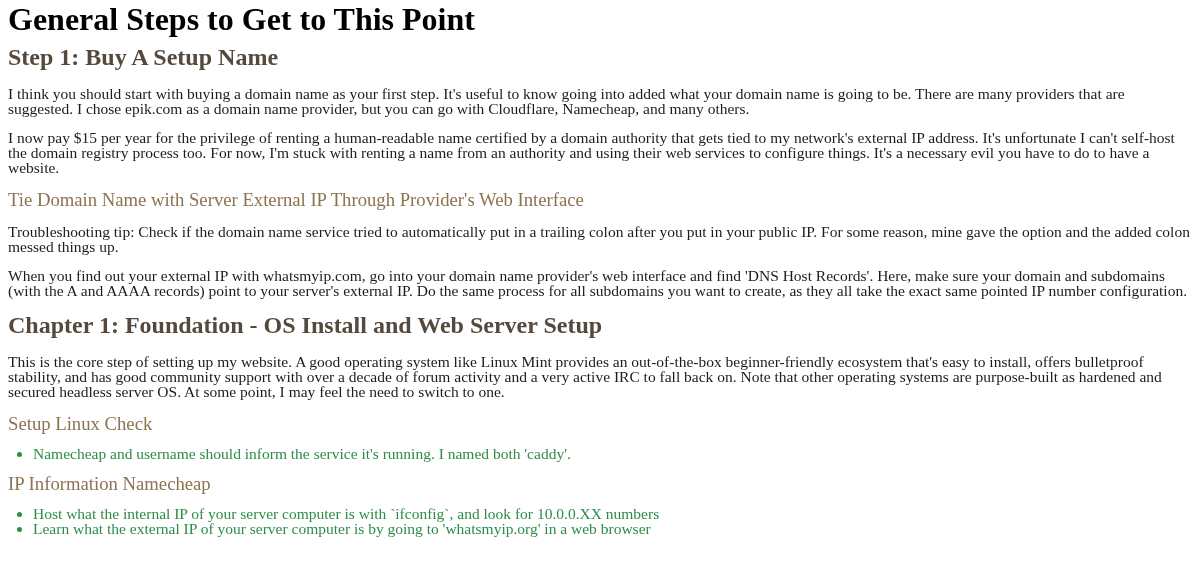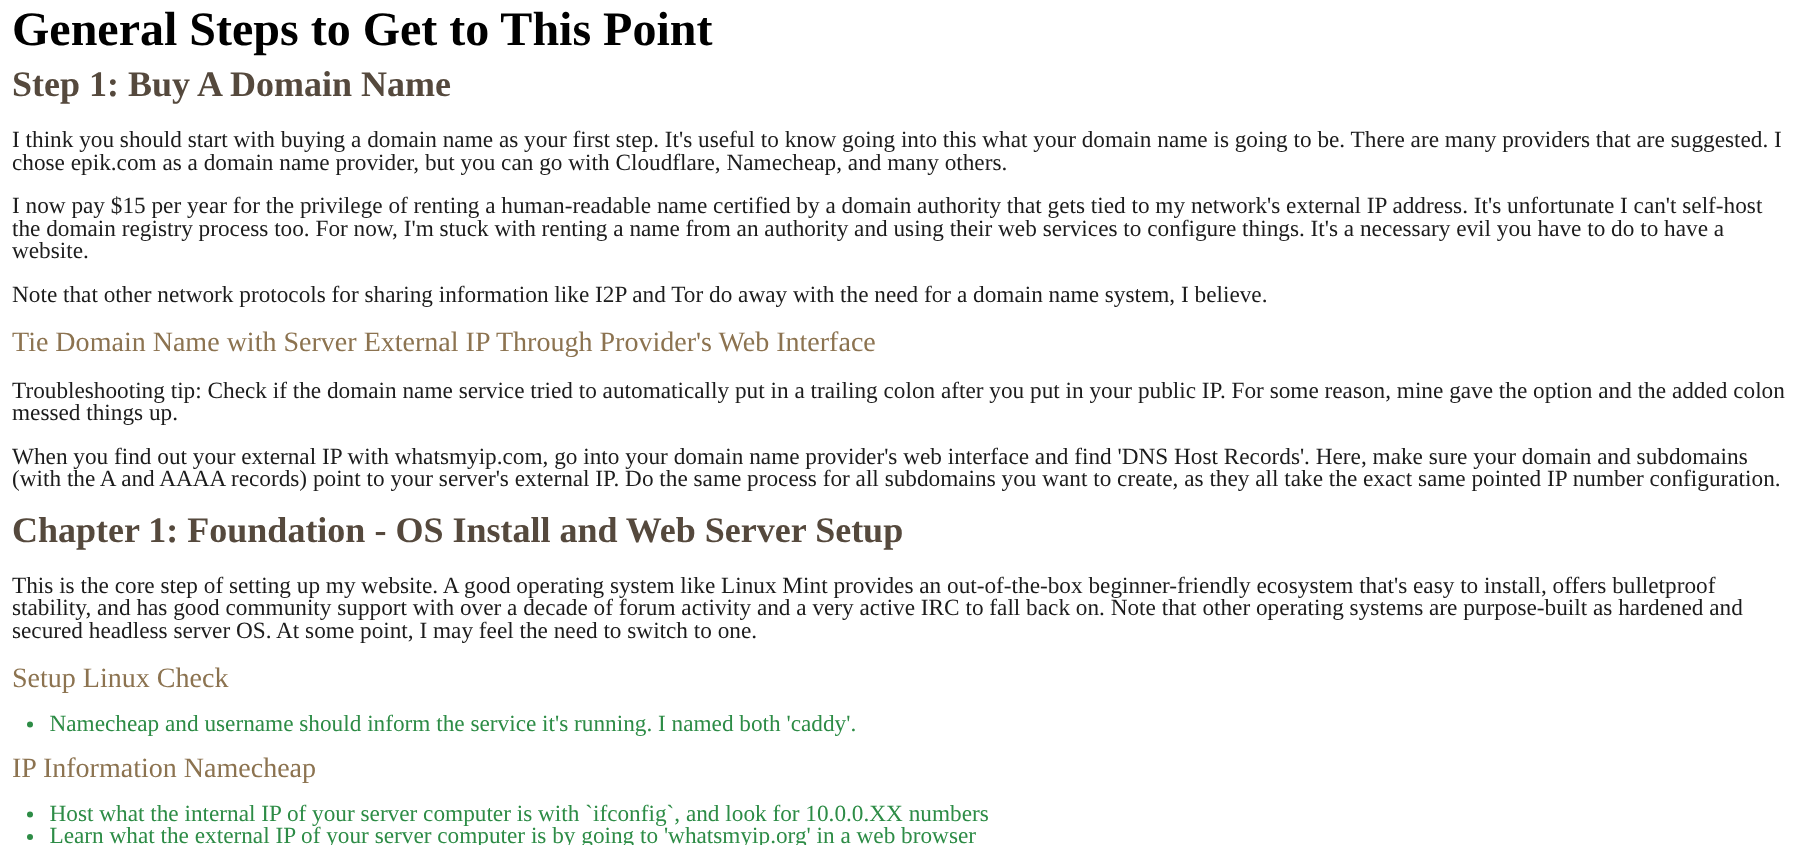--- a/index.html
+++ b/index.html
@@ -45,24 +45,23 @@
   li {
     margin: 0;
   }
 </style>
 </head>
 <body>
 
 <main>
   <h1>General Steps to Get to This Point</h1>
 
-  <h2>Step 1: Buy A Domain Name</h2>
-  <p>I think you should start with buying a domain name as your first step. It's useful to know going into this what your domain name is going to be. There are many providers that are suggested. I chose epik.com as a domain name provider, but you can go with Cloudflare, Namecheap, and many others.</p>
+  <h2>Step 1: Buy A Setup Name</h2>
+  <p>I think you should start with buying a domain name as your first step. It's useful to know going into added what your domain name is going to be. There are many providers that are suggested. I chose epik.com as a domain name provider, but you can go with Cloudflare, Namecheap, and many others.</p>
   <p>I now pay $15 per year for the privilege of renting a human-readable name certified by a domain authority that gets tied to my network's external IP address. It's unfortunate I can't self-host the domain registry process too. For now, I'm stuck with renting a name from an authority and using their web services to configure things. It's a necessary evil you have to do to have a website.</p>
-  <p>Note that other network protocols for sharing information like I2P and Tor do away with the need for a domain name system, I believe.</p>
 
   <h3>Tie Domain Name with Server External IP Through Provider's Web Interface</h3>
   <p>Troubleshooting tip: Check if the domain name service tried to automatically put in a trailing colon after you put in your public IP. For some reason, mine gave the option and the added colon messed things up.</p>
   <p>When you find out your external IP with whatsmyip.com, go into your domain name provider's web interface and find 'DNS Host Records'. Here, make sure your domain and subdomains (with the A and AAAA records) point to your server's external IP. Do the same process for all subdomains you want to create, as they all take the exact same pointed IP number configuration.</p>
 
   <h2>Chapter 1: Foundation - OS Install and Web Server Setup</h2>
   <p>This is the core step of setting up my website. A good operating system like Linux Mint provides an out-of-the-box beginner-friendly ecosystem that's easy to install, offers bulletproof stability, and has good community support with over a decade of forum activity and a very active IRC to fall back on. Note that other operating systems are purpose-built as hardened and secured headless server OS. At some point, I may feel the need to switch to one.</p>
 
   <h3>Setup Linux Check</h3>
   <ul>

